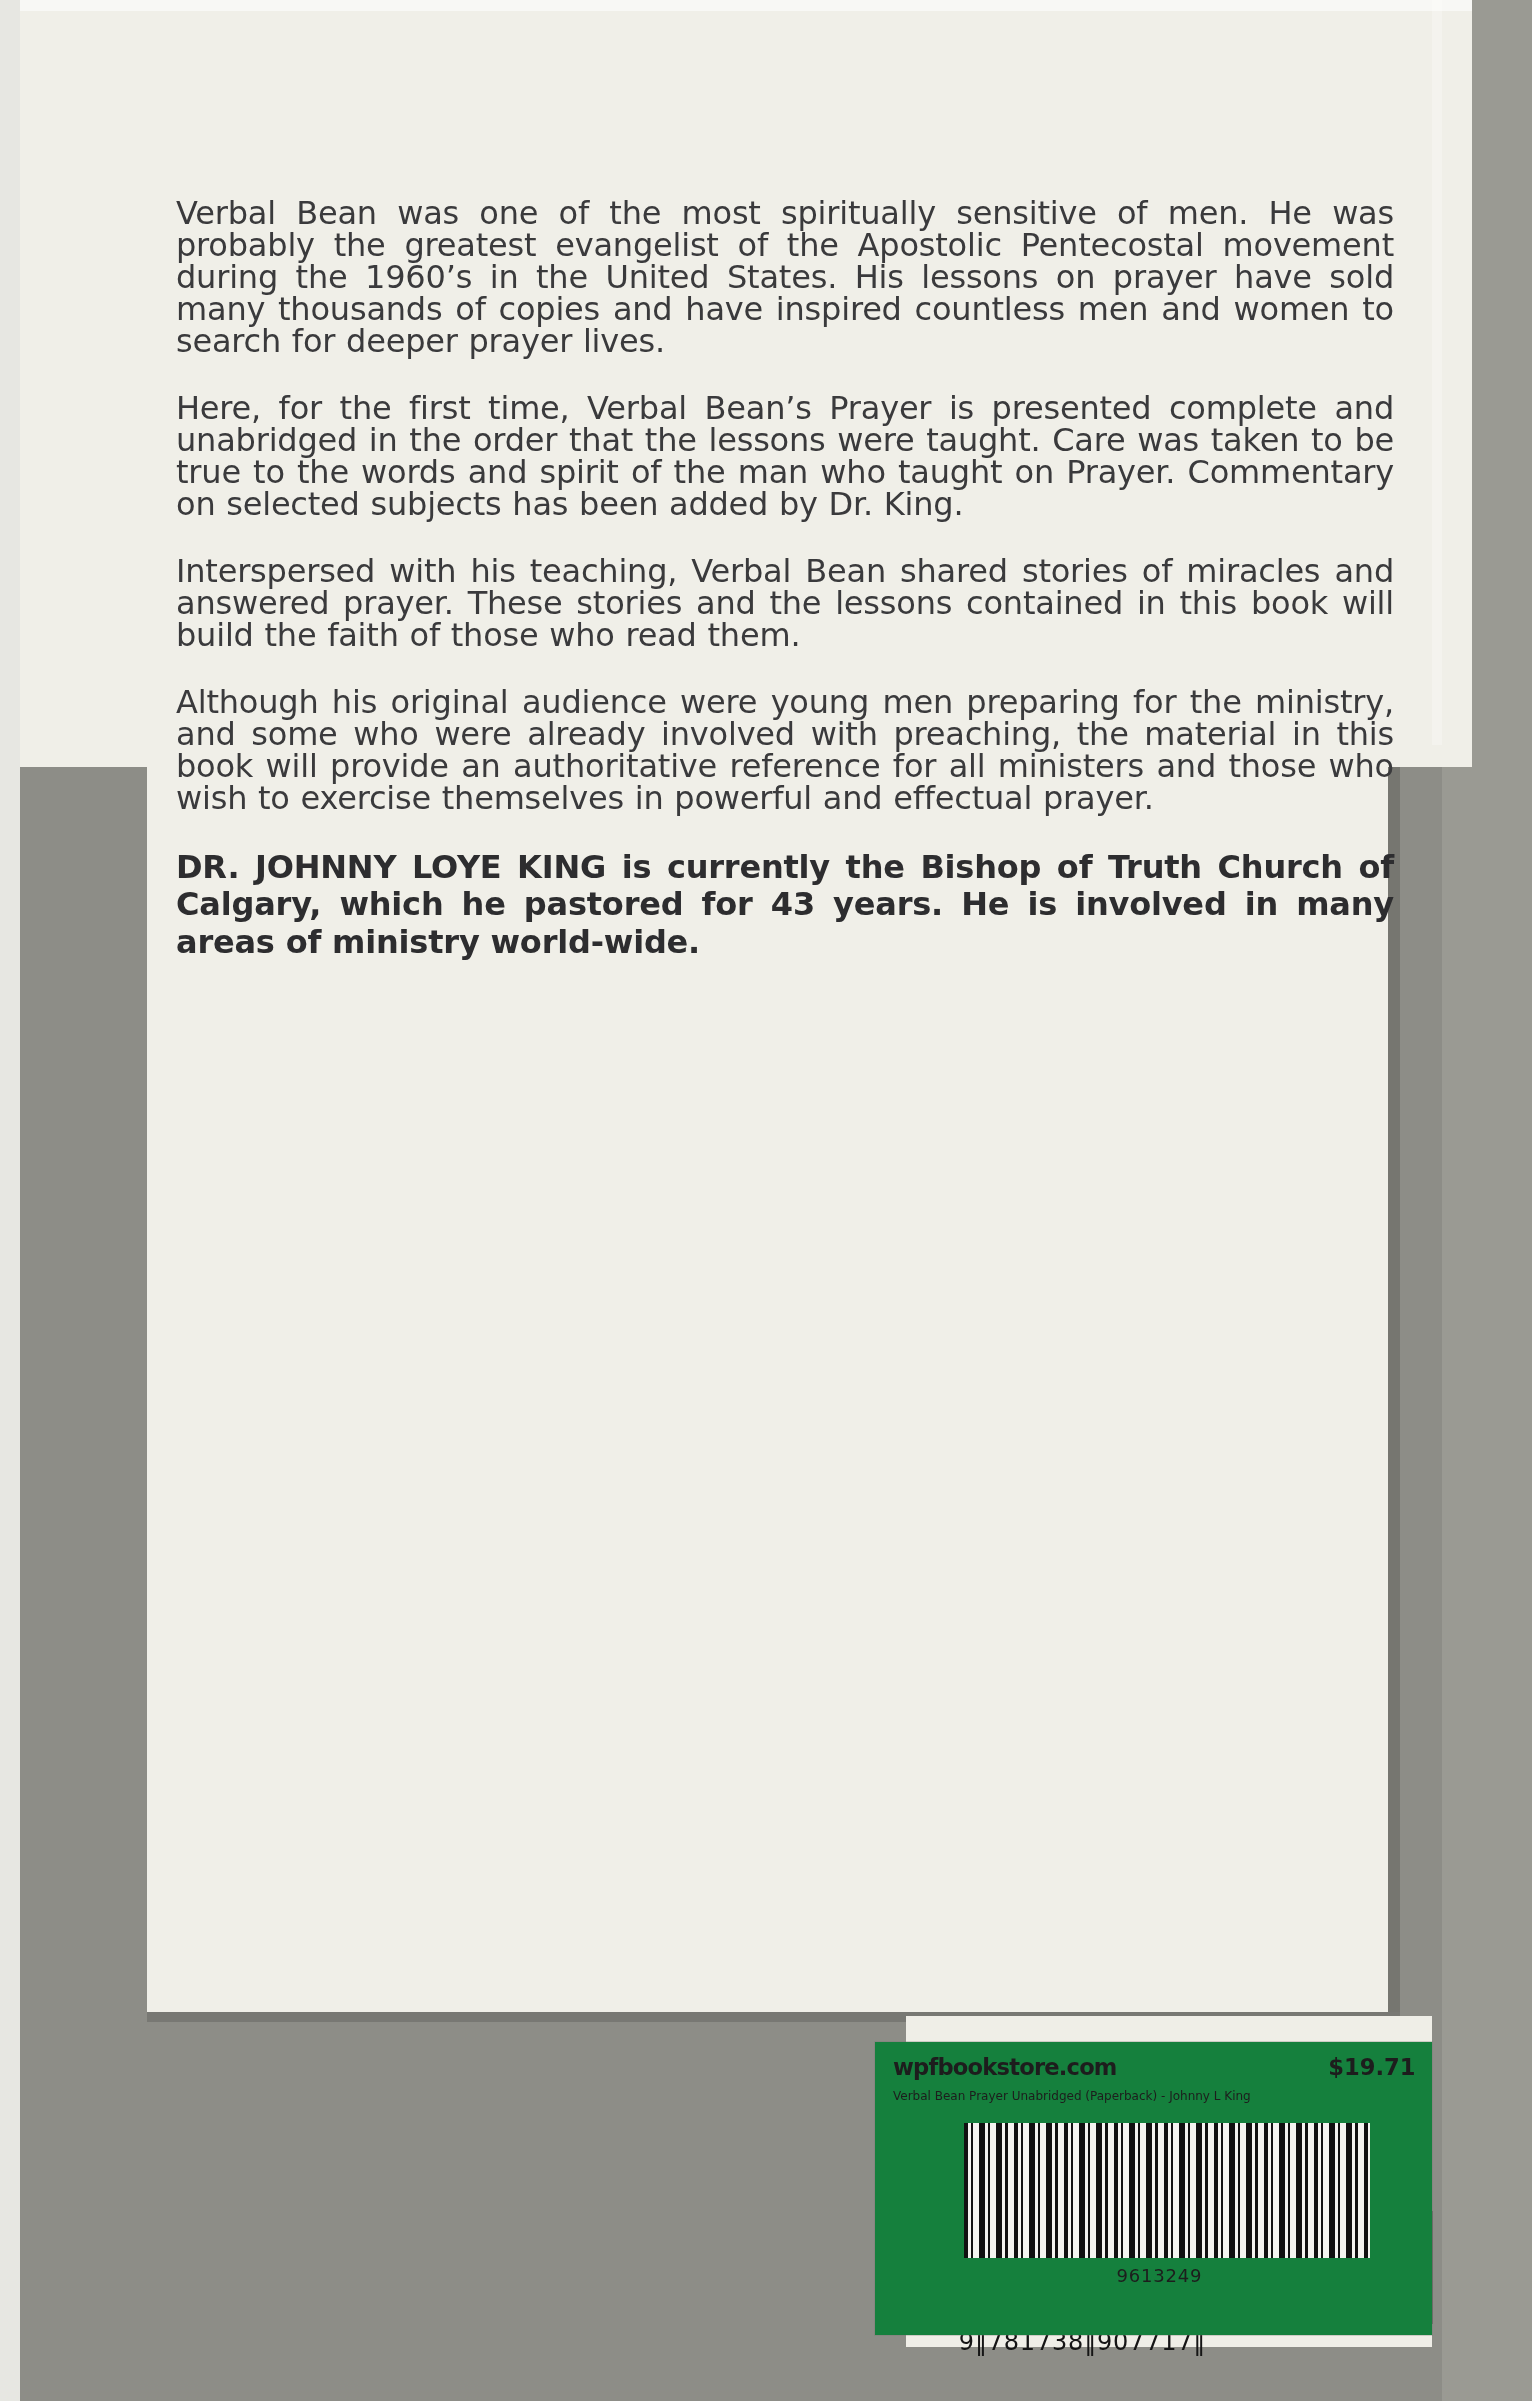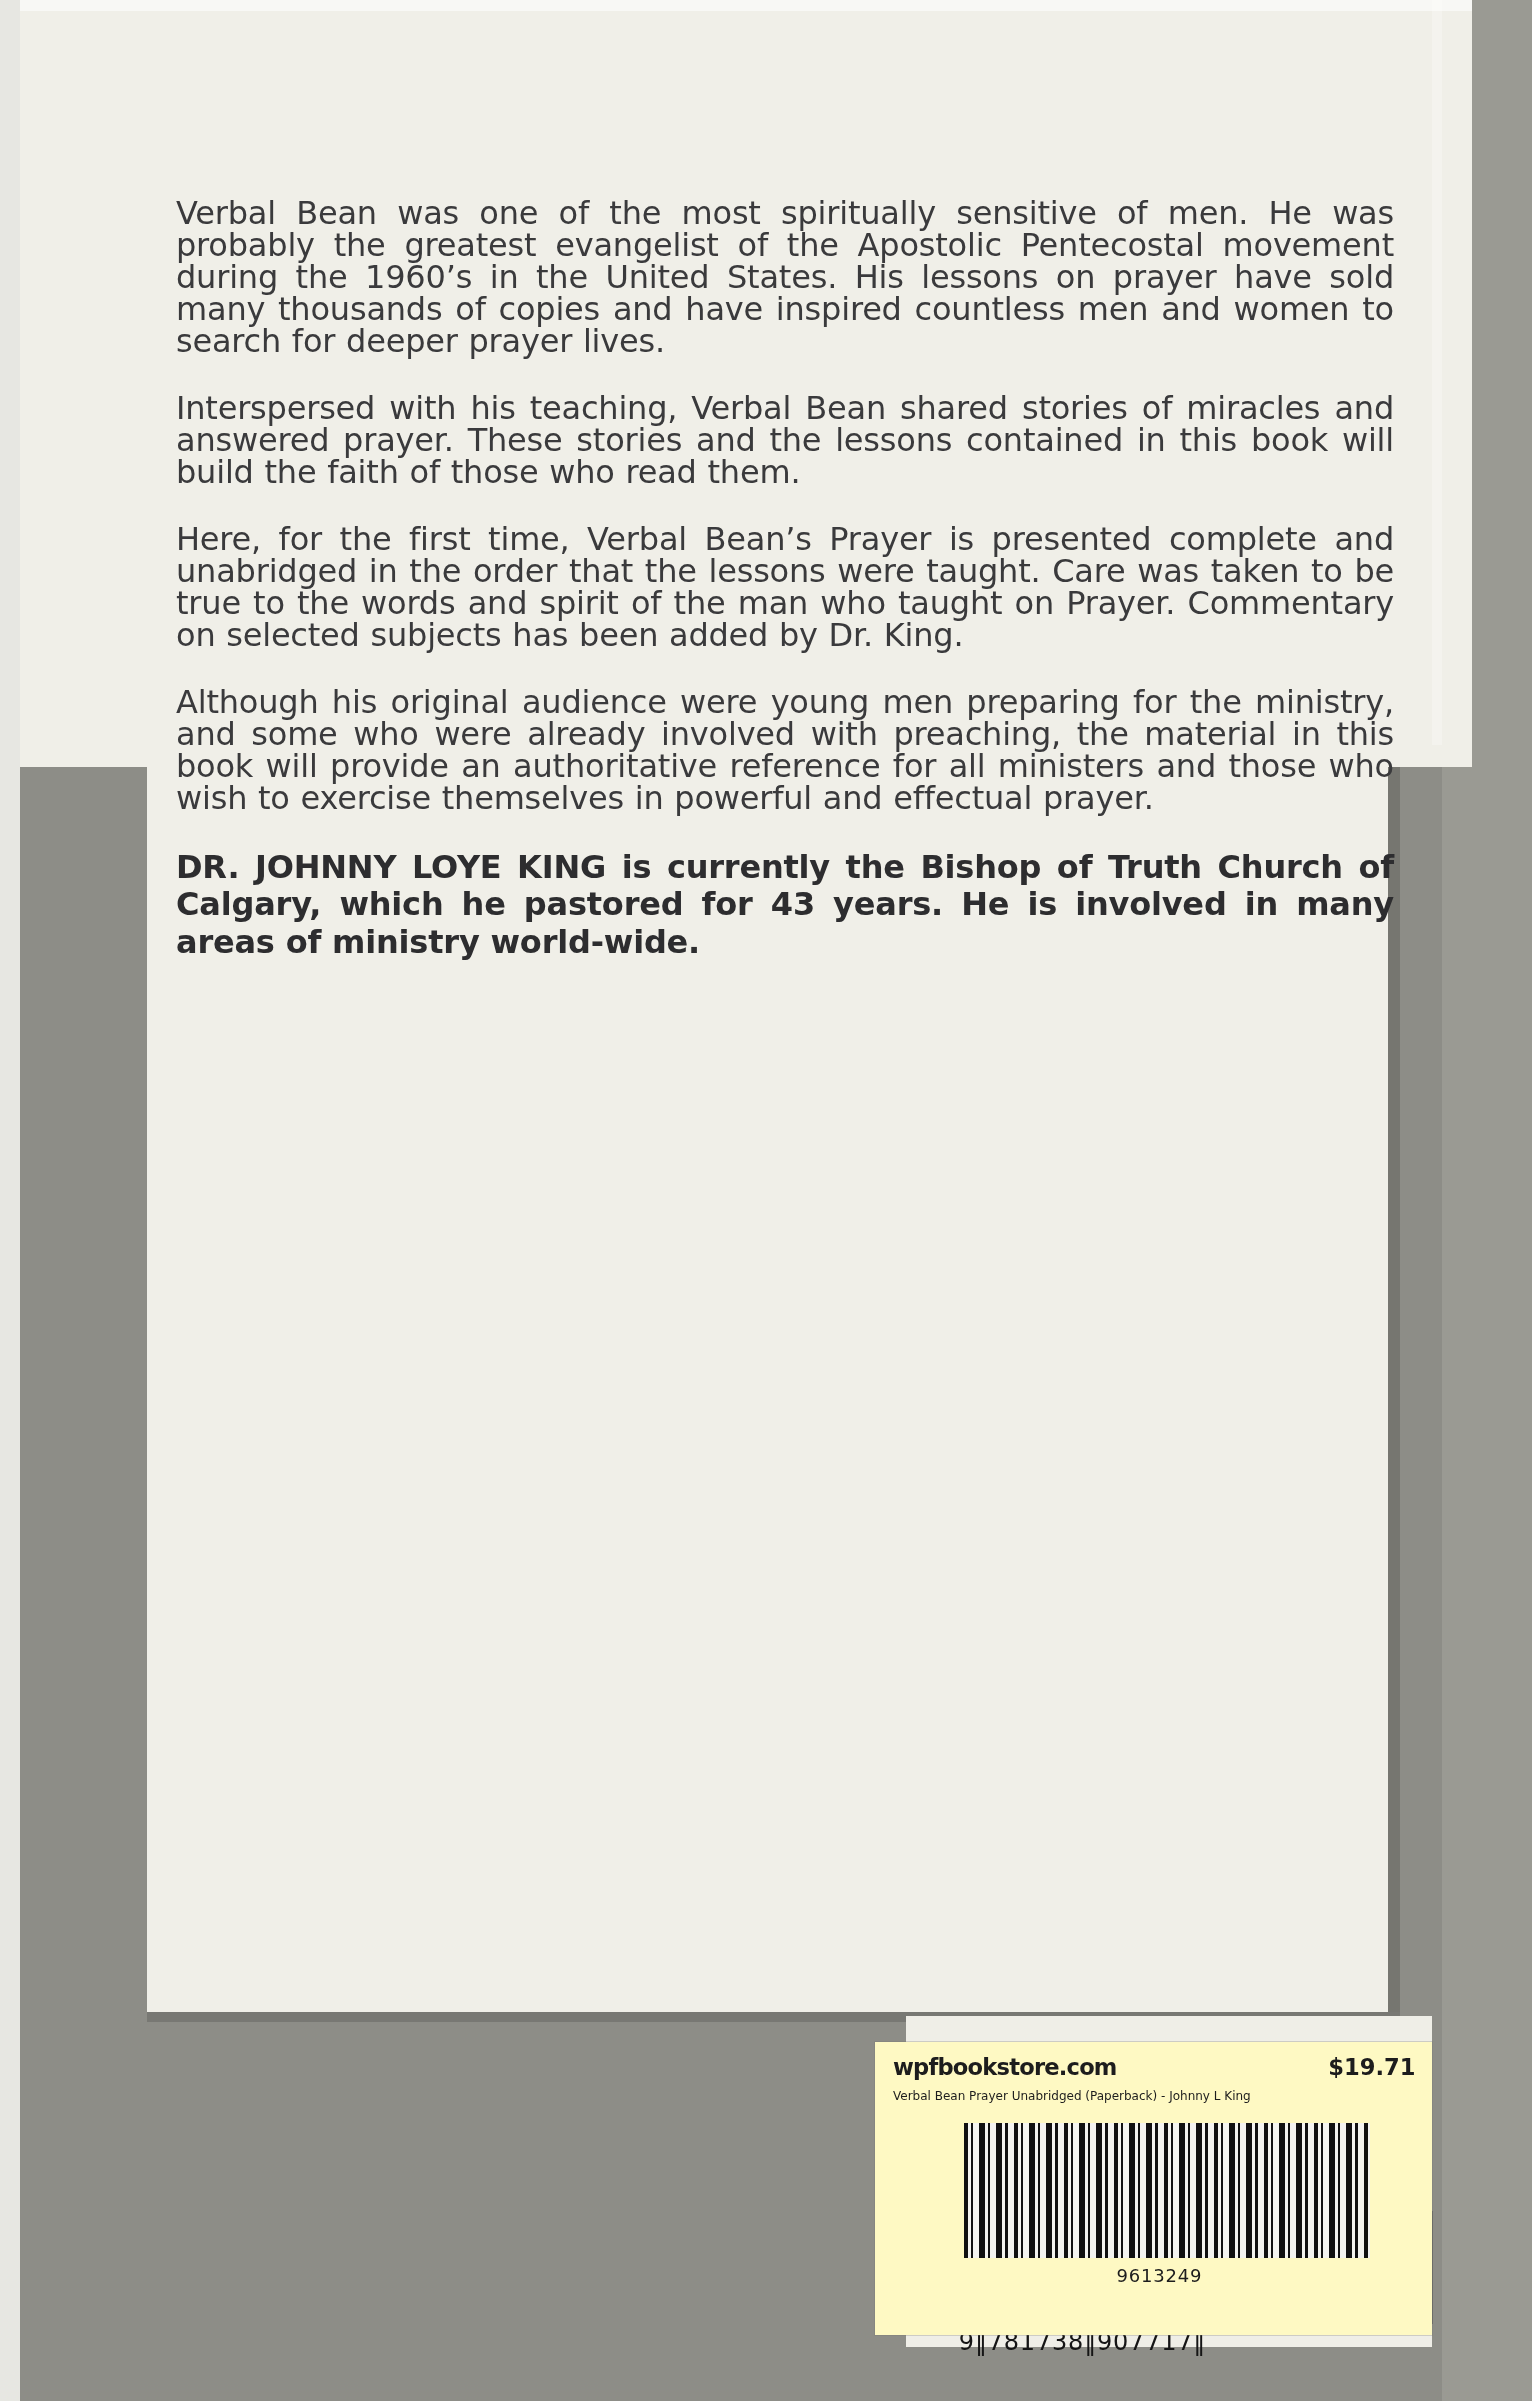--- a/index.html
+++ b/index.html
@@ -113,21 +113,21 @@
     letter-spacing: -0.2px;
   }
 
   
   .sticker {
     position: absolute;
     left: 875px;
     top: 2042px;
     width: 557px;
     height: 293px;
-    background: #fef9c3;
+    background: #15803d;
     box-shadow: 0 0 0 0.8px rgba(120,120,112,0.35);
   }
   .sticker-header {
     position: absolute;
     left: 18px;
     top: 12px;
     right: 16.5px;
     display: flex;
     align-items: baseline;
     justify-content: space-between;
@@ -249,22 +249,22 @@
 
   <div class="book-cover"></div>
   <div class="book-cover-lower"></div>
   <div class="right-white-strip"></div>
   <div class="cover-top-sheen"></div>
   <div class="cover-shadow-right"></div>
   <div class="cover-shadow-bottom"></div>
 
   <div class="text-block">
     <p class="para">Verbal Bean was one of the most spiritually sensitive of men. He was probably the greatest evangelist of the Apostolic Pentecostal movement during the 1960’s in the United States. His lessons on prayer have sold many thousands of copies and have inspired countless men and women to search for deeper prayer lives.</p>
+    <p class="para">Here, for the first time, Verbal Bean’s Prayer is presented complete and unabridged in the order that the lessons were taught. Care was taken to be true to the words and spirit of the man who taught on Prayer. Commentary on selected subjects has been added by Dr. King.</p>
     <p class="para">Interspersed with his teaching, Verbal Bean shared stories of miracles and answered prayer. These stories and the lessons contained in this book will build the faith of those who read them.</p>
-    <p class="para">Here, for the first time, Verbal Bean’s Prayer is presented complete and unabridged in the order that the lessons were taught. Care was taken to be true to the words and spirit of the man who taught on Prayer. Commentary on selected subjects has been added by Dr. King.</p>
     <p class="para">Although his original audience were young men preparing for the ministry, and some who were already involved with preaching, the material in this book will provide an authoritative reference for all ministers and those who wish to exercise themselves in powerful and effectual prayer.</p>
     <p class="bio">DR. JOHNNY LOYE KING is currently the Bishop of Truth Church of Calgary, which he pastored for 43 years. He is involved in many areas of ministry world-wide.</p>
   </div>
 
   <div class="cover-bottom-dark"></div>
   <div class="isbn-area"></div>
   <div class="ghost-t">T</div>
   <div class="isbn-shadow-block"></div>
   <div class="isbn-bars"></div>
   <div class="isbn-text">9‖781738‖907717‖</div>

